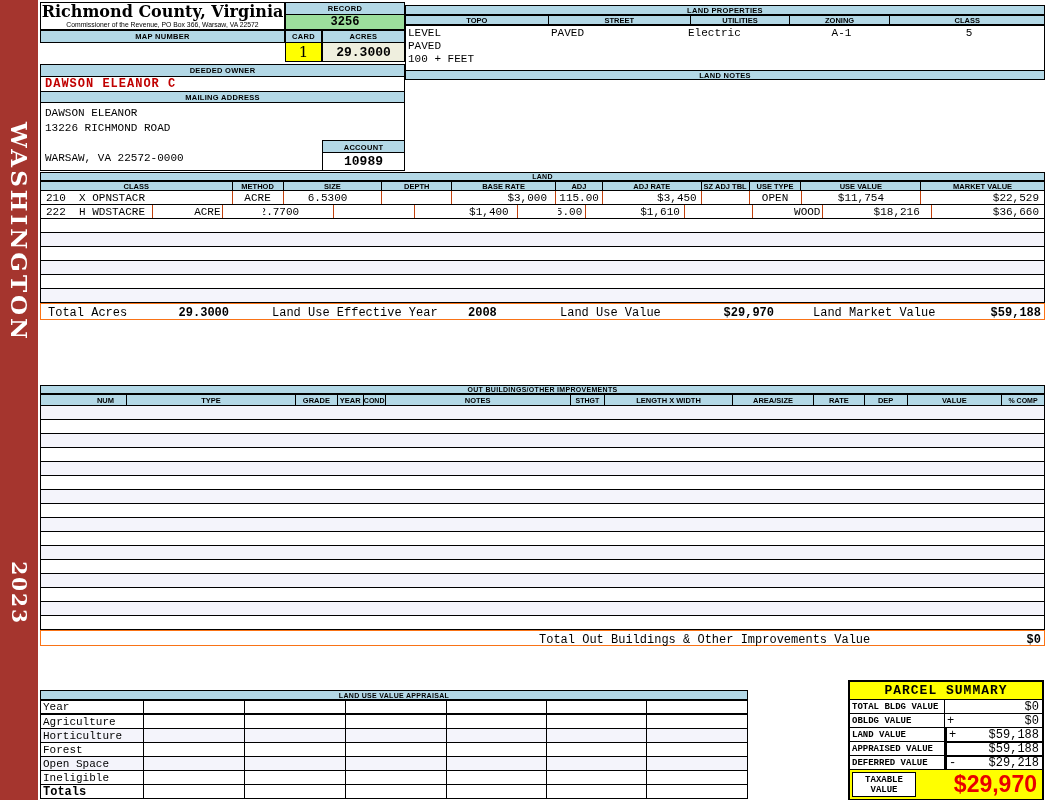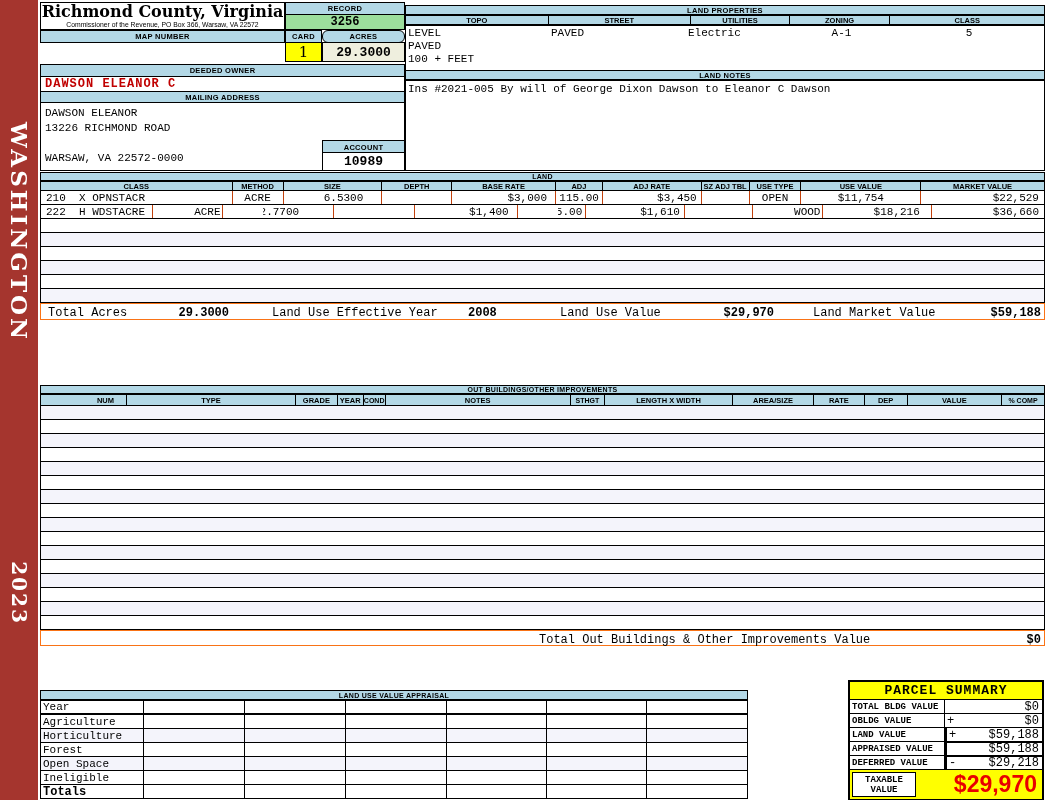--- a/index.html
+++ b/index.html
@@ -84,21 +84,21 @@
     <div class="county-title">Richmond County, Virginia</div>
     <div class="county-sub">Commissioner of the Revenue, PO Box 366, Warsaw, VA 22572</div>
   </div>
 
   <div class="bar" style="left:285px; top:2px; width:120px; height:13px;">RECORD</div>
   <div class="box green center mono" style="left:285px; top:14px; width:120px; height:16px; font-weight:bold; font-size:12px;">3256</div>
 
   <div class="bar" style="left:40px; top:30px; width:245px; height:13px;">MAP NUMBER</div>
   <div class="bar" style="left:285px; top:30px; width:37px; height:13px;">CARD</div>
   <div class="box yellow center" style="left:285px; top:42px; width:37px; height:20px; font:500 15px 'DejaVu Serif', serif;">1</div>
-  <div class="bar" style="left:322px; top:30px; width:83px; height:13px;border-radius:6px;">ACRES</div>
+  <div class="bar" style="left:322px; top:30px; width:83px; height:13px;">ACRES</div>
   <div class="box cream center mono" style="left:322px; top:42px; width:83px; height:20px; font-weight:bold; font-size:13px;">29.3000</div>
 
   <div class="bar" style="left:405px; top:5px; width:640px; height:10px;">LAND PROPERTIES</div>
   <div class="cols" style="left:405px; top:15px; width:640px; height:10px;">
     <div style="width:143px;">TOPO</div>
     <div style="width:143px;">STREET</div>
     <div style="width:99px;">UTILITIES</div>
     <div style="width:101px;">ZONING</div>
     <div style="width:154px;">CLASS</div>
   </div>
@@ -118,43 +118,40 @@
   <div class="box" style="left:40px; top:102px; width:365px; height:69px;">
     <div class="note-text" style="left:4px; top:4px;">DAWSON ELEANOR</div>
     <div class="note-text" style="left:4px; top:19px;">13226 RICHMOND ROAD</div>
     <div class="note-text" style="left:4px; top:34px;"></div>
     <div class="note-text" style="left:4px; top:49px;">WARSAW, VA 22572-0000</div>
   </div>
   <div class="bar" style="left:322px; top:140px; width:83px; height:14px;">ACCOUNT</div>
   <div class="box center mono" style="left:322px; top:152px; width:83px; height:19px; font-weight:bold; font-size:13px;">10989</div>
 
   <div class="bar" style="left:405px; top:70px; width:640px; height:10px;">LAND NOTES</div>
-  <div class="box" style="left:405px; top:80px; width:640px; height:91px;">
-    <div class="note-text" style="left:2px; top:2px;">Ins #2021-005 By will of George Dixon Dawson to Eleanor C Dawson</div>
-  </div>
 
   <div class="bar" style="left:40px; top:172px; width:1005px; height:9px; font-size:7px;">LAND</div>
   <div class="cols" style="left:40px; top:181px; width:1005px; height:10px;">
     <div style="width:192px;">CLASS</div>
     <div style="width:51px;">METHOD</div>
     <div style="width:99px;">SIZE</div>
     <div style="width:70px;">DEPTH</div>
     <div style="width:104px;">BASE RATE</div>
     <div style="width:47px;">ADJ</div>
     <div style="width:99px;">ADJ RATE</div>
     <div style="width:48px;">SZ ADJ TBL</div>
     <div style="width:52px;">USE TYPE</div>
     <div style="width:120px;">USE VALUE</div>
     <div style="width:123px;">MARKET VALUE</div>
   </div>
 
   <div class="drow" style="left:40px; top:191px; width:1005px; height:14px;">
     <div style="width:192px; padding-left:5px;">210  X OPNSTACR</div>
     <div style="width:51px; justify-content:center;">ACRE</div>
-    <div style="width:99px; justify-content:flex-end; padding-right:18px;">6.5300</div>
+    <div style="width:99px; justify-content:flex-end; padding-right:34px;">6.5300</div>
     <div style="width:70px;"></div>
     <div style="width:104px; justify-content:flex-end; padding-right:8px;">$3,000</div>
     <div style="width:47px; justify-content:flex-end; padding-right:3px;">115.00</div>
     <div style="width:99px; justify-content:flex-end; padding-right:4px;">$3,450</div>
     <div style="width:48px;"></div>
     <div style="width:52px; justify-content:center;">OPEN</div>
     <div style="width:120px; justify-content:center;">$11,754</div>
     <div style="width:123px; justify-content:flex-end; padding-right:5px;">$22,529</div>
   </div>
   <div class="drow" style="left:40px; top:205px; width:1005px; height:14px;gap:40px;">

